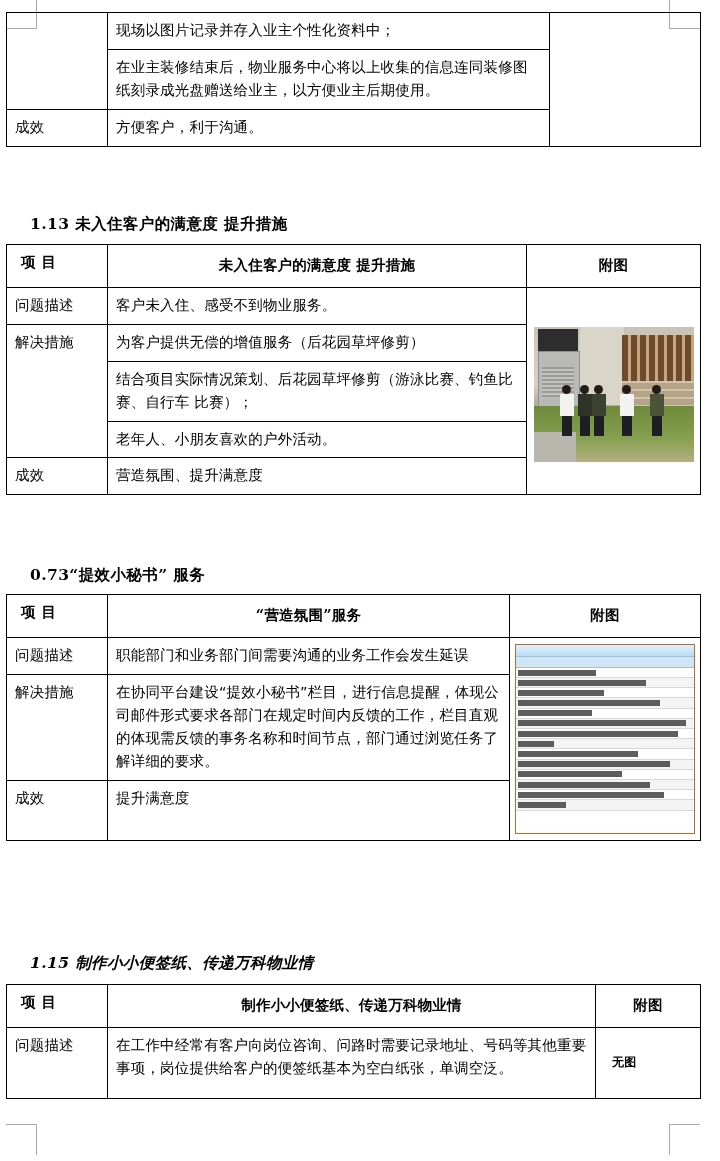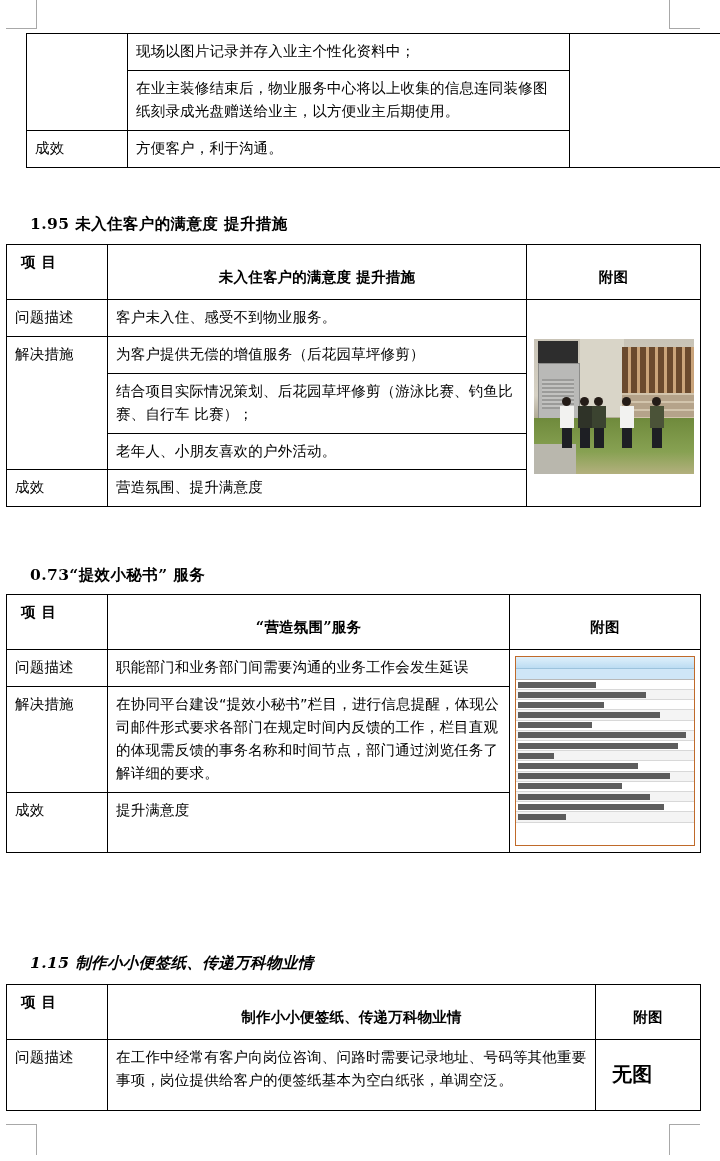--- a/index.html
+++ b/index.html
@@ -43,39 +43,39 @@
     padding: 6px 8px 7px 8px;
     vertical-align: top;
     font-size: 14.5px;
     line-height: 1.58;
     letter-spacing: 0.2px;
   }
   .doc-table td.hdr {
     text-align: center;
     font-weight: bold;
     font-family: "DejaVu Serif", "Liberation Serif", serif;
-    padding-top: 21px;
+    padding-top: 9px;
     padding-bottom: 10px;
   }
   .doc-table td.hdr-item {
     text-align: left;
     font-weight: bold;
     font-family: "DejaVu Serif", "Liberation Serif", serif;
     letter-spacing: 0.5px;
     padding-left: 14px;
   }
   .doc-table td.label  { white-space: nowrap; }
   .doc-table td.blank  { }
   .doc-table td.figure { text-align: center; vertical-align: middle; padding: 0; }
   .doc-table td.nofig  {
     text-align: left;
     vertical-align: middle;
     font-weight: bold;
     font-family: "DejaVu Serif", "Liberation Serif", serif;
-    font-size: 20px;
+    font-size: 12px;
     padding-left: 16px;
   }
 
   
   .sec-heading {
     position: absolute;
     font-family: "DejaVu Serif", "Liberation Serif", serif;
     font-weight: bold;
     font-size: 15.5px;
     letter-spacing: 0.4px;
@@ -154,21 +154,21 @@
   .shot-app .bottom  { height: 10px; }
 </style>
 </head>
 <body>
 
 <div class="crop-mark crop-tl"></div>
 <div class="crop-mark crop-tr"></div>
 <div class="crop-mark crop-bl"></div>
 <div class="crop-mark crop-br"></div>
 
-<table class="doc-table" style="left:6px; top:33px; width:694px;margin-left:20px;">
+<table class="doc-table" style="left:6px; top:12px; width:694px;">
   <colgroup>
       <col style="width:101px">
       <col style="width:442px">
       <col style="width:151px">
     </colgroup>
   <tbody>
     <tr>
       <td class="blank" rowspan="2"></td>
       <td>现场以图片记录并存入业主个性化资料中；</td>
       <td class="blank" rowspan="3"></td>
@@ -176,21 +176,21 @@
     <tr>
       <td>在业主装修结束后，物业服务中心将以上收集的信息连同装修图纸刻录成光盘赠送给业主，以方便业主后期使用。</td>
     </tr>
     <tr>
       <td class="label">成效</td>
       <td>方便客户，利于沟通。</td>
     </tr>
   </tbody>
 </table>
 
-<div class="sec-heading" style="top:214px;">1.95 未入住客户的满意度  提升措施</div>
+<div class="sec-heading" style="top:214px;">1.13 未入住客户的满意度  提升措施</div>
 
 <table class="doc-table" style="left:6px; top:244px; width:694px;">
   <colgroup>
       <col style="width:101px">
       <col style="width:419px">
       <col style="width:174px">
     </colgroup>
   <tbody>
     <tr>
       <td class="hdr-item">项      目</td>

